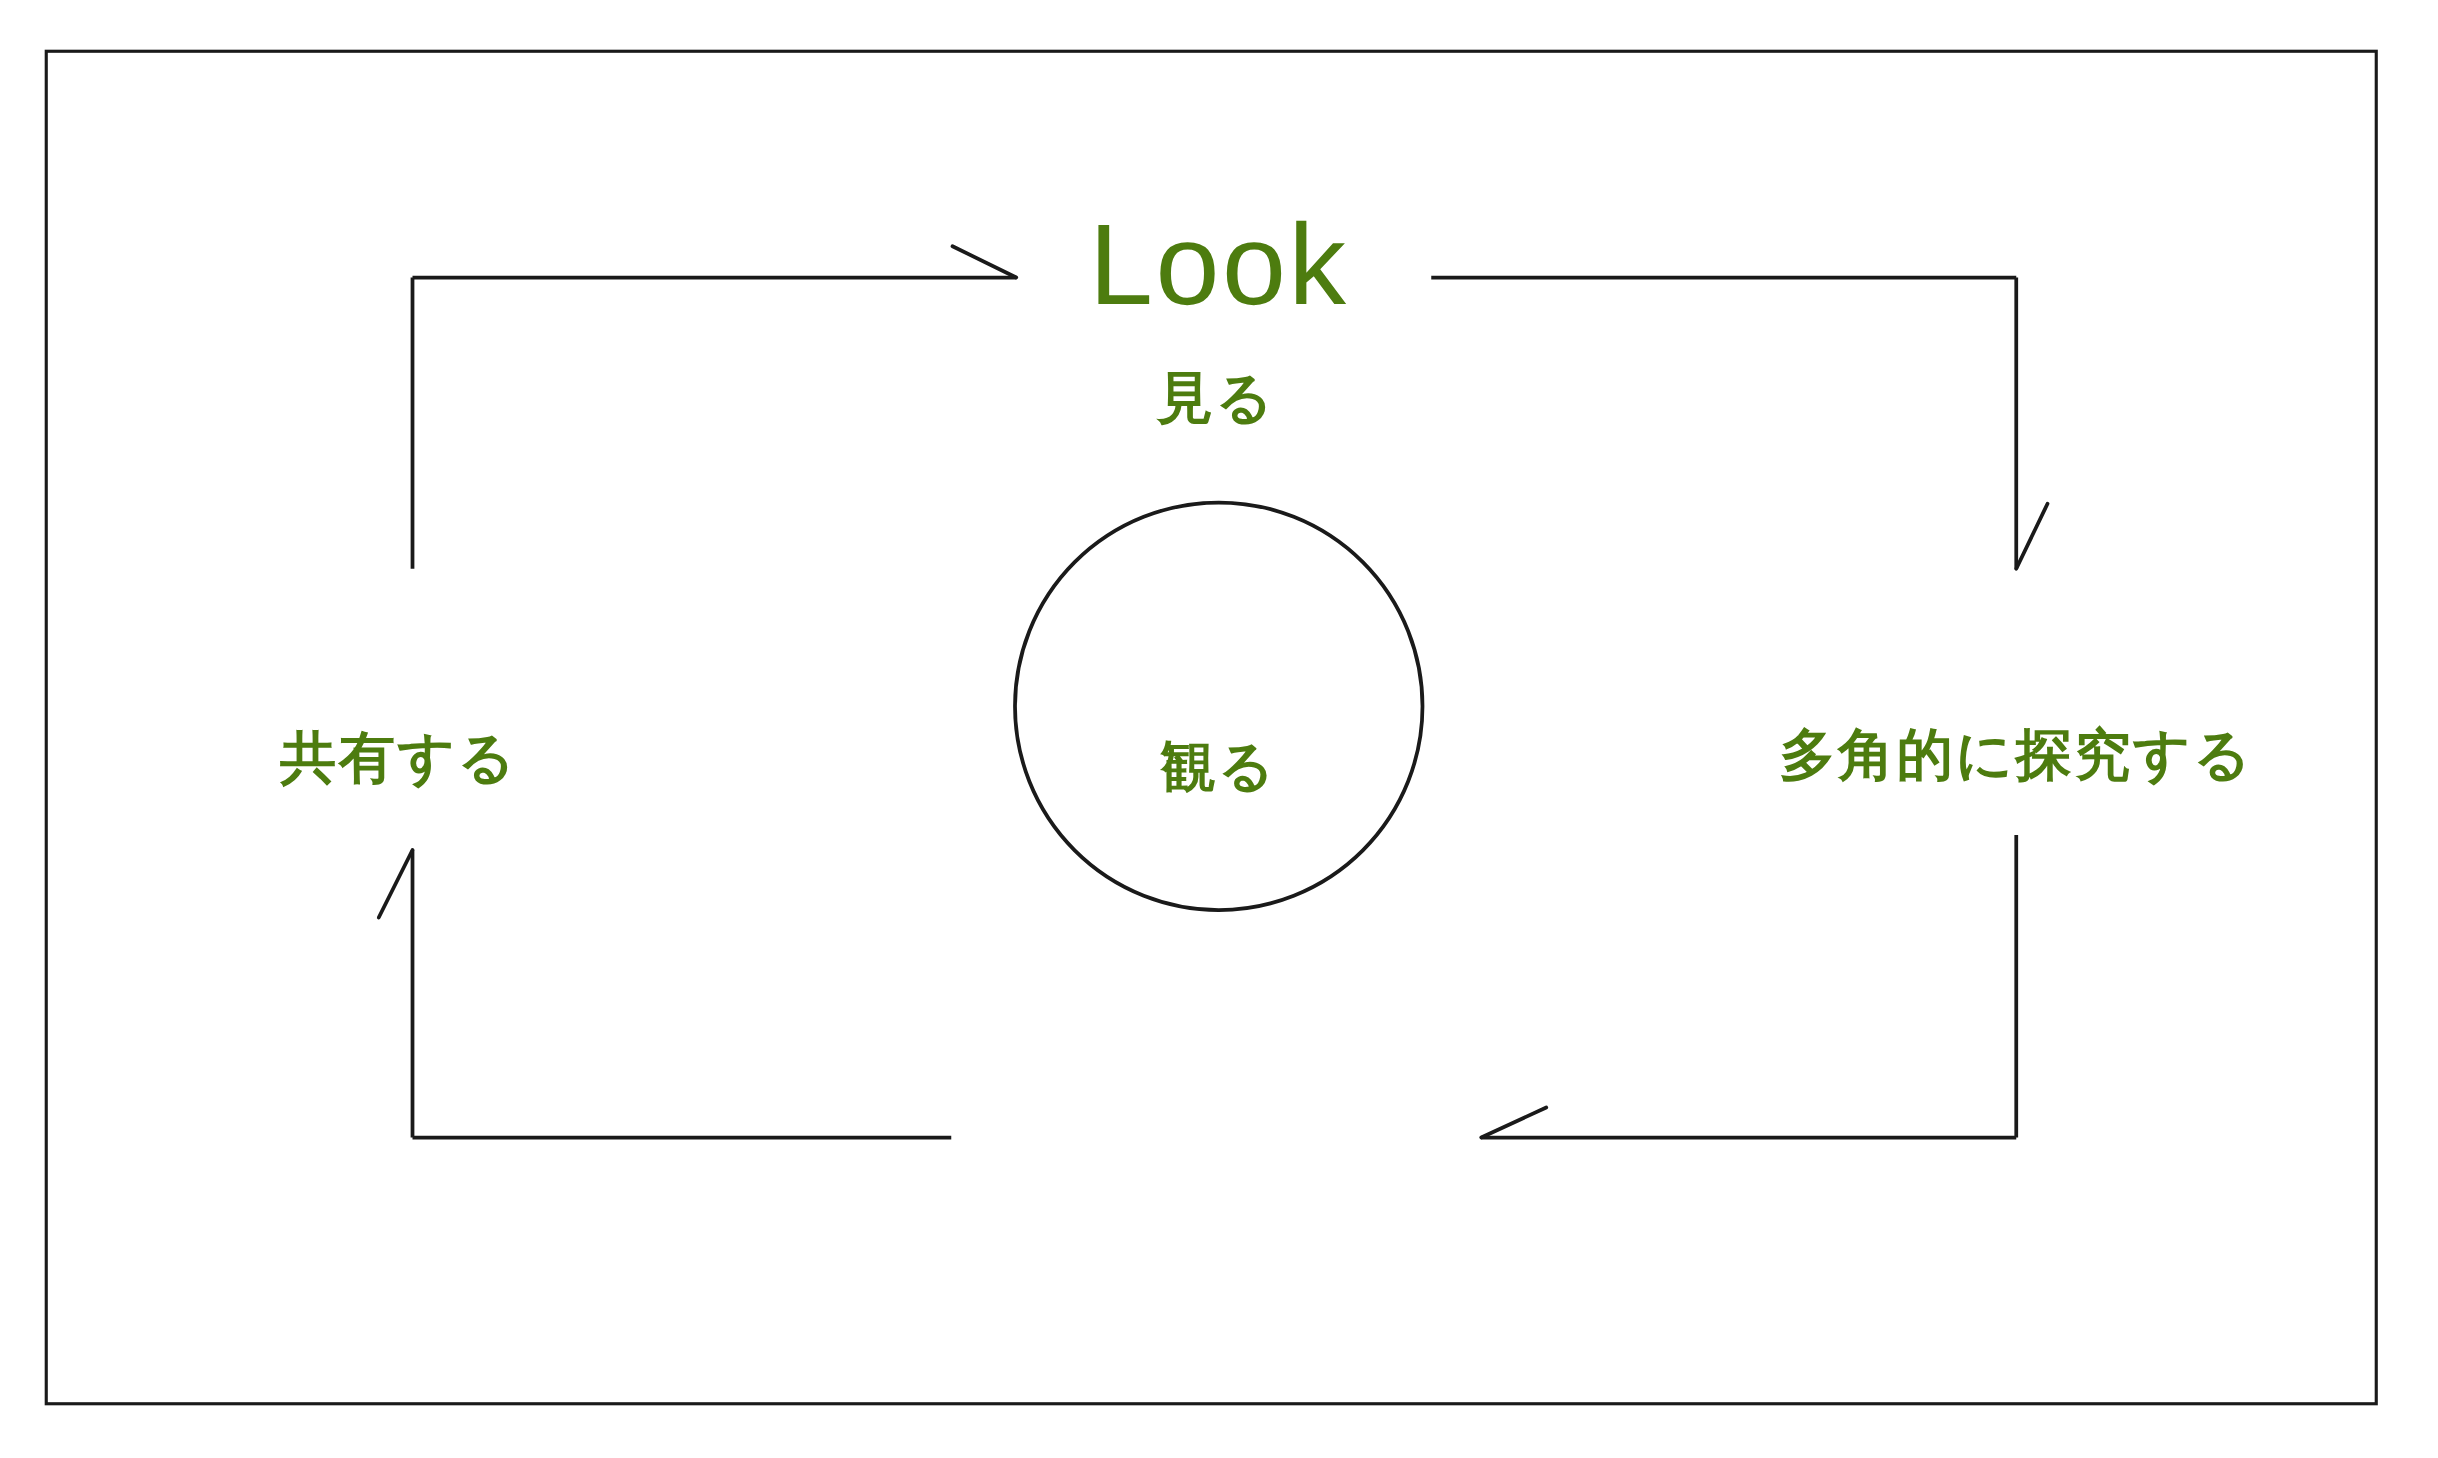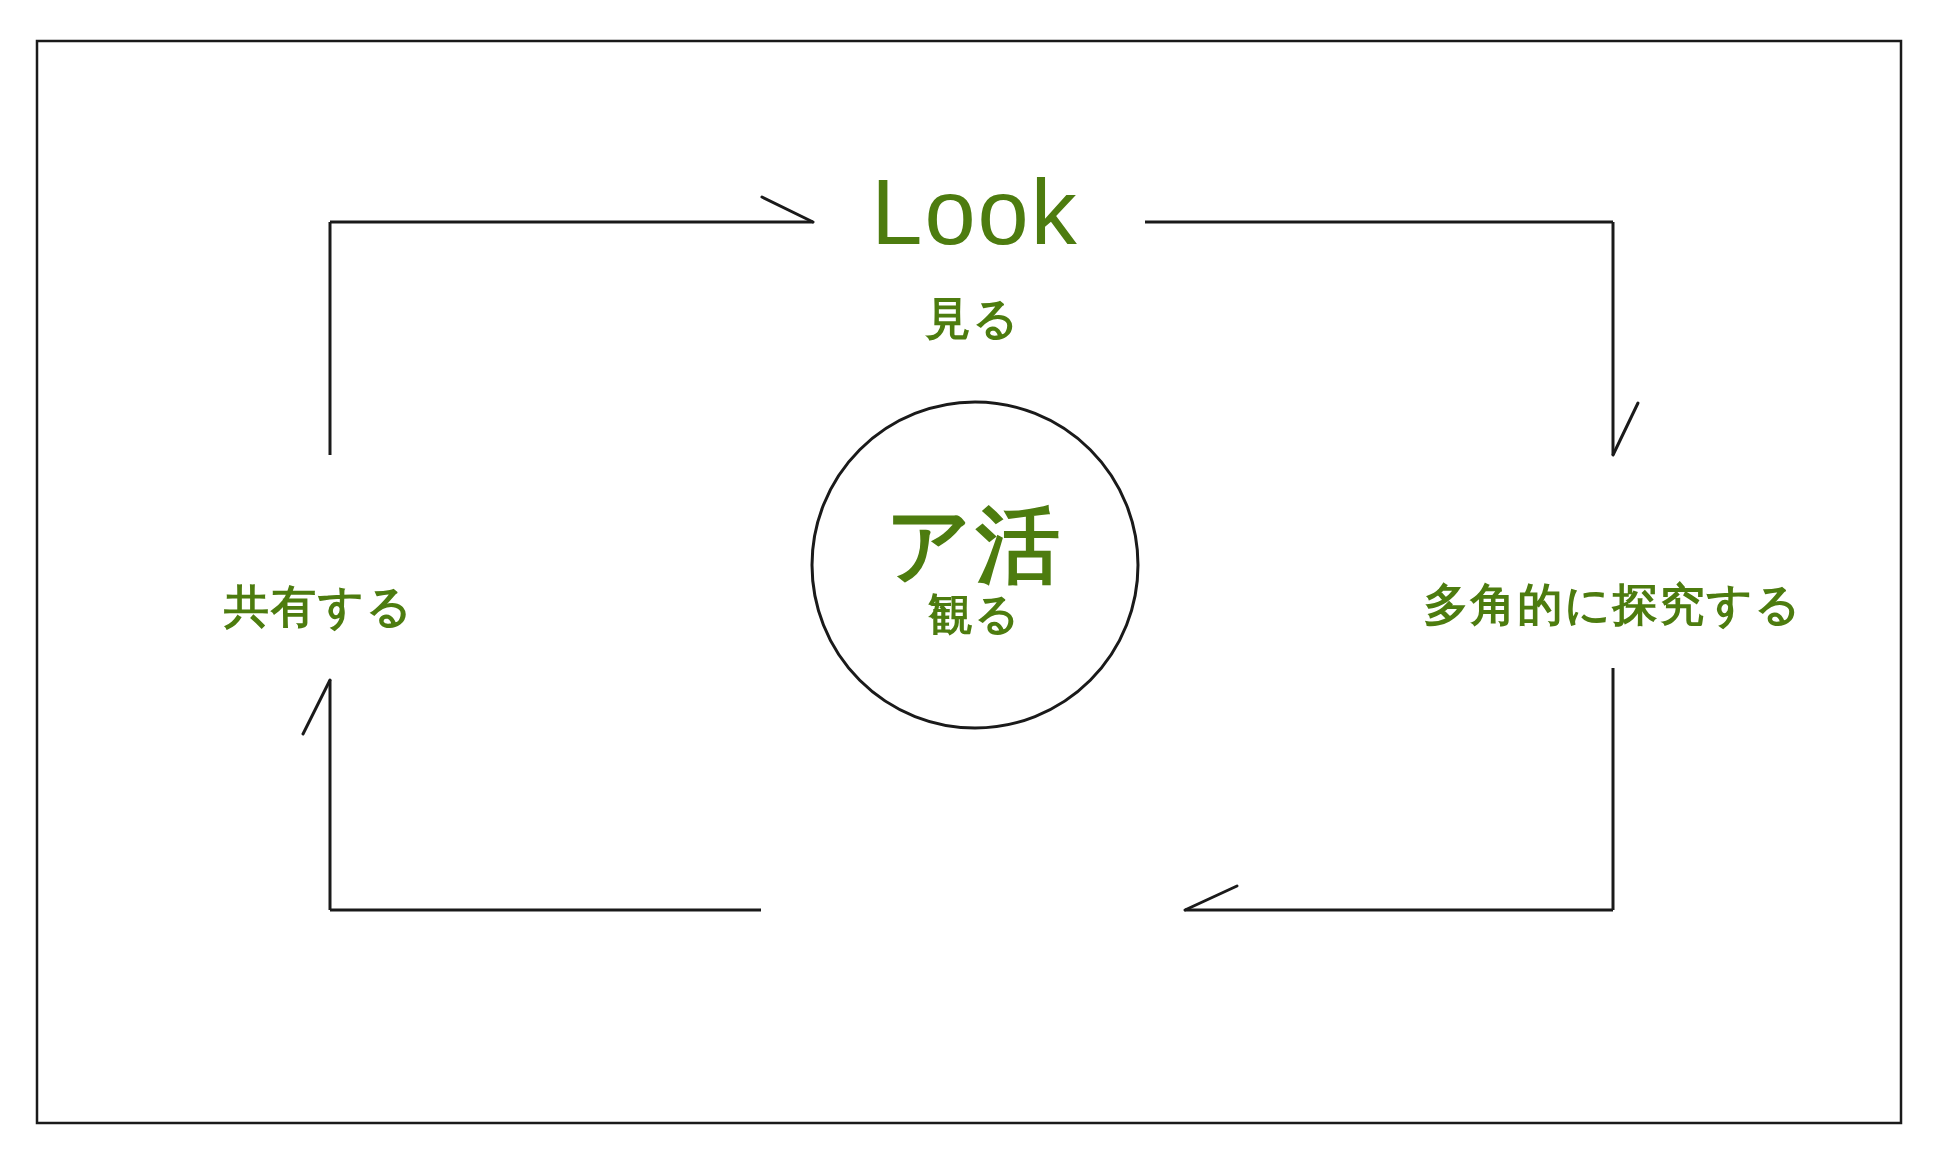--- a/index.html
+++ b/index.html
@@ -77,16 +77,15 @@
   </svg>
 
   <div class="label node-label" style="left:975px;top:212px;">Look</div>
   <div class="label node-sublabel" style="left:973px;top:292px;margin-top:26px;">見る</div>
 
   <div class="label node-sublabel" style="left:1613px;top:604px;">多角的に探究する</div>
 
 
   <div class="label node-sublabel" style="left:319px;top:606px;">共有する</div>
 
-  <div class="label hub-title" style="left:975px;top:545px;">ア活</div>
   <div class="label hub-subtitle" style="left:975px;top:614px;">観る</div>
 
 </div>
 
 </body></html>

